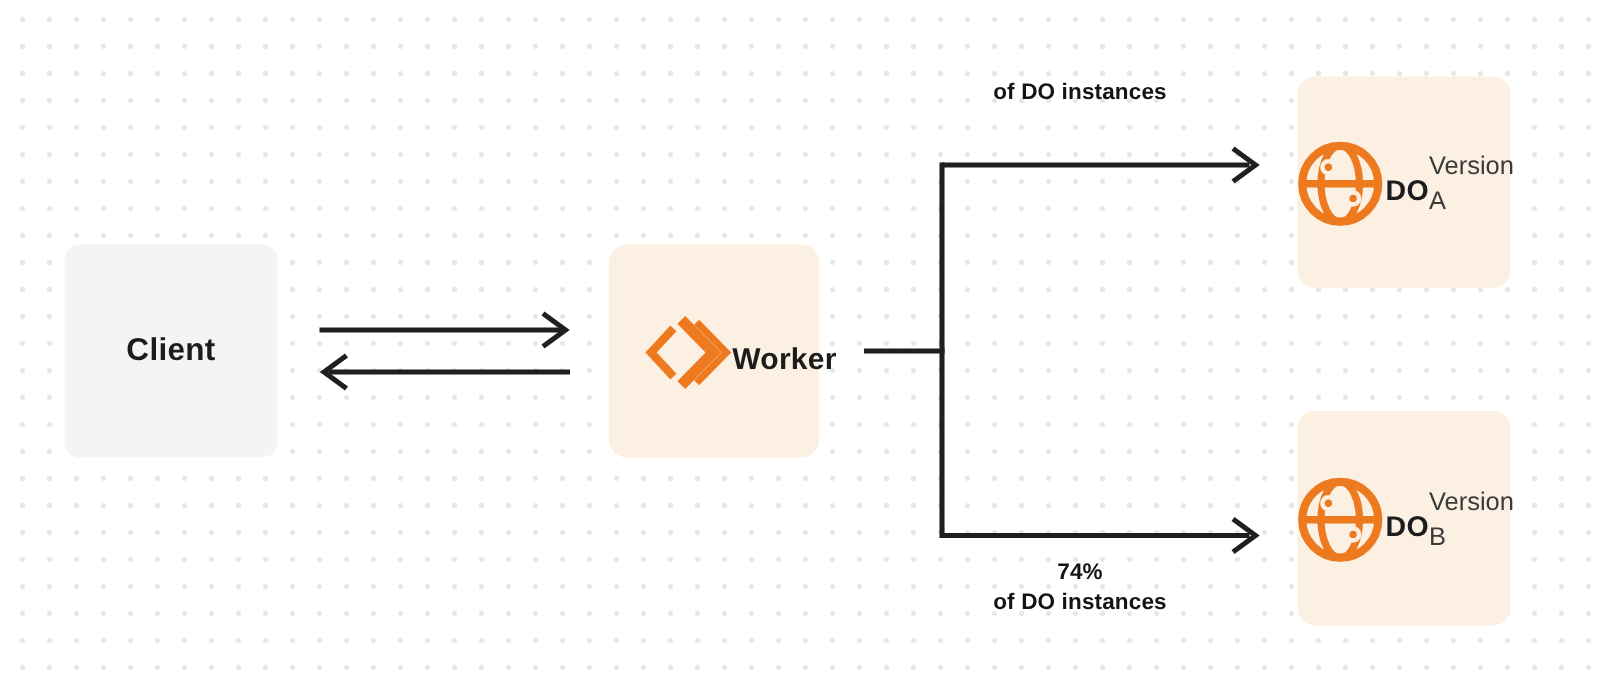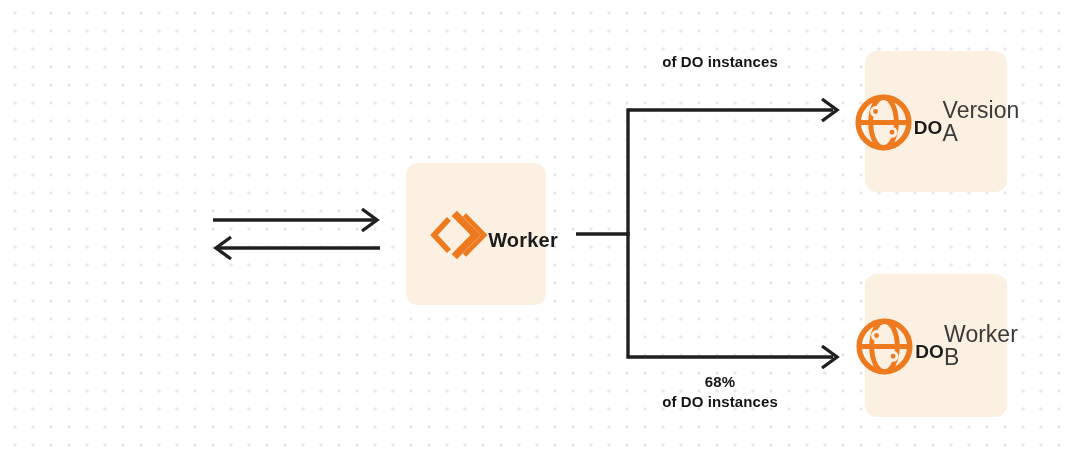--- a/index.html
+++ b/index.html
@@ -79,21 +79,21 @@
   .do-title {
     margin-top: 12px;
     font-size: 19px;
     font-weight: 700;
     color: #1c1c1c;
     line-height: 22px;
     letter-spacing: 0.2px;
   }
 
   .do-subtitle {
-    font-size: 23px;
+    font-size: 17px;
     font-weight: 400;
     color: #3b3b3b;
     line-height: 23px;
   }
 
   .edge-label {
     position: absolute;
     width: 220px;
     text-align: center;
     color: #141414;
@@ -134,20 +134,23 @@
       <path d="M628 110 H833"></path>
       <path d="M822 99 L837 110 L822 121"></path>
     </g>
 
     <g>
       <path d="M628 357 H833"></path>
       <path d="M822 346 L837 357 L822 368"></path>
     </g>
   </svg>
 
+  <div class="node node-client">
+    <span class="node-label">Client</span>
+  </div>
 
   <div class="node node-cream node-worker">
     <span class="node-icon">
       <svg class="icon-svg" width="62" height="62" viewBox="0 0 100 100" fill="none" stroke="#ee7a1f" stroke-linecap="butt" stroke-linejoin="miter">
         <polyline points="37,24 13,50 37,76" stroke-width="9"></polyline>
         <polyline points="45.5,15 80,50 45.5,85" stroke-width="12"></polyline>
         <polyline points="62,17.5 94,50 62,82.5" stroke-width="7.5"></polyline>
       </svg>
     </span>
     <span class="node-label">Worker</span>
@@ -171,25 +174,25 @@
     <span class="node-icon">
       <svg class="icon-svg" width="61" height="61" viewBox="0 0 100 100" fill="none">
         <circle cx="50" cy="50" r="41.5" stroke="#ee7a1f" stroke-width="9"></circle>
         <line x1="10" y1="50" x2="90" y2="50" stroke="#ee7a1f" stroke-width="8"></line>
         <ellipse cx="50" cy="50" rx="21" ry="41.5" stroke="#ee7a1f" stroke-width="8"></ellipse>
         <circle cx="37" cy="32" r="6.5" fill="#ee7a1f" stroke="#fbf0e1" stroke-width="5"></circle>
         <circle cx="64" cy="66" r="6.5" fill="#ee7a1f" stroke="#fbf0e1" stroke-width="5"></circle>
       </svg>
     </span>
     <span class="do-title">DO</span>
-    <span class="do-subtitle">Worker B</span>
+    <span class="do-subtitle">Version B</span>
   </div>
 
   <div class="edge-label edge-label-a">
     <div>of DO instances</div>
   </div>
 
   <div class="edge-label edge-label-b">
-    <div>68%</div>
+    <div>74%</div>
     <div>of DO instances</div>
   </div>
 
 </div>
 
 </body></html>

